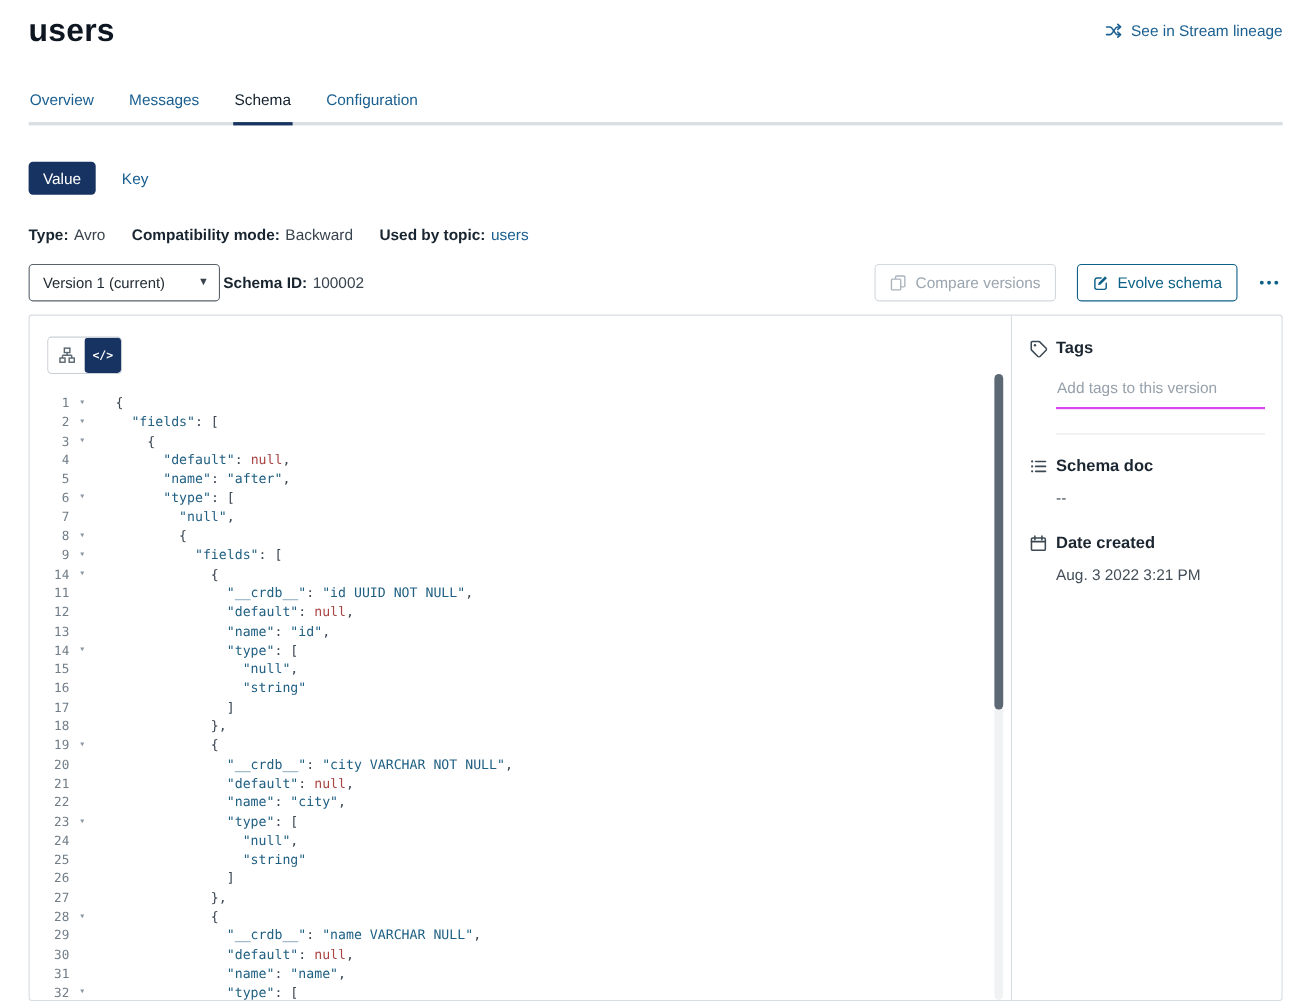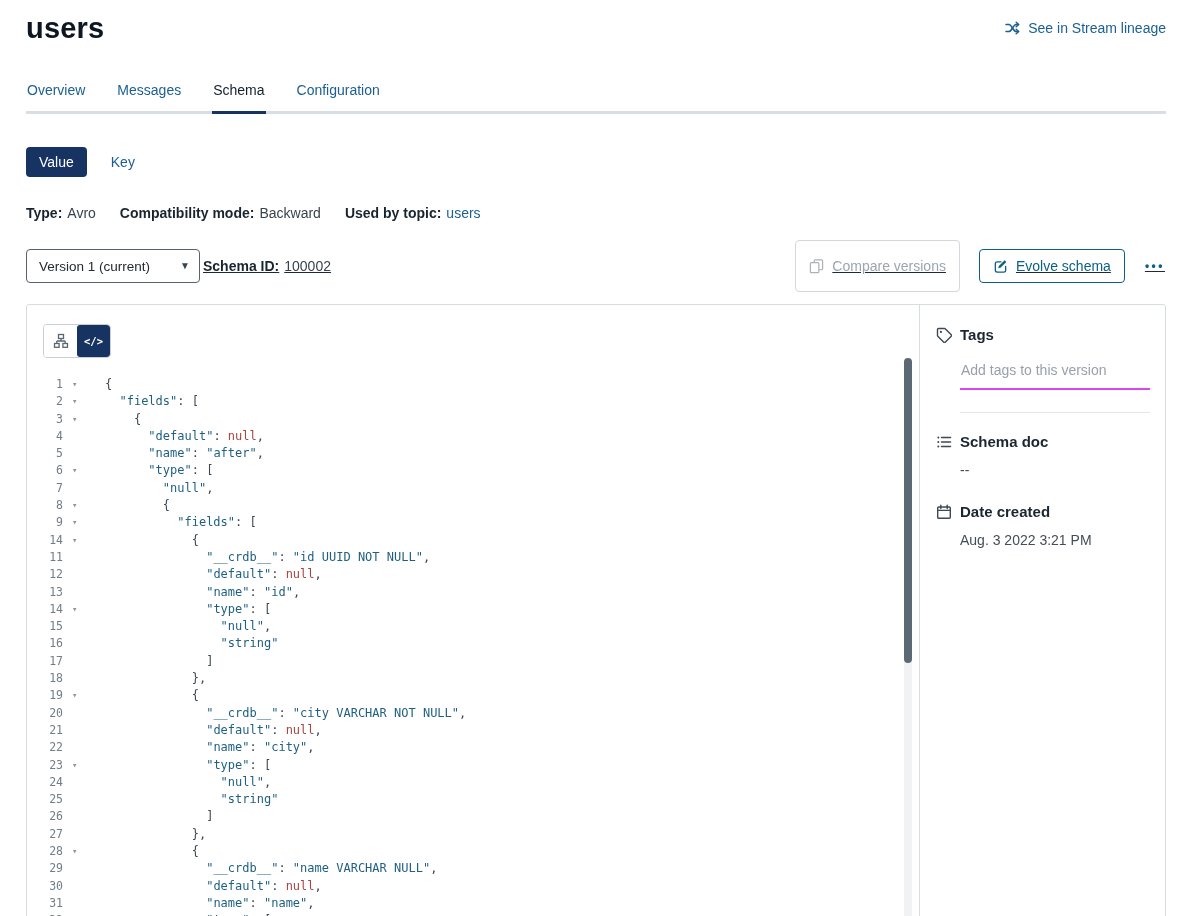--- a/index.html
+++ b/index.html
@@ -27,33 +27,33 @@
   .btn-value { background:#173361; color:#fff; border:none; border-radius:4px; font-size:14px; padding:7px 13px; font-family:inherit; cursor:pointer; }
   .btn-key { background:none; border:none; color:#1c6091; font-size:14px; padding:7px 2px; font-family:inherit; cursor:pointer; }
 
   
   .meta-row { margin-top:28px; display:flex; gap:24px; font-size:14px; align-items:center; }
   .meta b { font-weight:700; color:#18242f; }
   .meta .val { color:#39434d; margin-left:5px; }
   .meta .link { color:#1c6091; margin-left:5px; cursor:pointer; }
 
   
-  .version-row { margin-top:19px; display:flex; align-items:center;text-decoration:underline; }
+  .version-row { margin-top:19px; display:flex; align-items:center; }
   .select-wrap { position:relative; }
   .version-select {
     width:174px; height:34px; border:1px solid #59626b; border-radius:4px; background:#fff;
     font-size:13.5px; color:#222c35; padding:0 26px 0 12px;
     appearance:none; -webkit-appearance:none; font-family:inherit; cursor:pointer;
   }
   .chev { position:absolute; right:10px; top:50%; transform:translateY(-52%); color:#39434d; font-size:10px; pointer-events:none; }
   .schema-id { margin-left:3px; font-size:14px; }
   .schema-id b { font-weight:700; color:#18242f; }
   .schema-id .val { color:#39434d; margin-left:5px; }
   .vr-right { margin-left:auto; display:flex; align-items:center; gap:19px; }
-  .btn-compare { display:flex; align-items:center; gap:8px; height:52px; padding:0 13px; background:#fff;
+  .btn-compare { display:flex; align-items:center; gap:8px; height:34px; padding:0 13px; background:#fff;
     border:1px solid #d3d8dd; border-radius:4px; color:#9ba5af; font-size:14px; font-family:inherit; }
   .btn-evolve { display:flex; align-items:center; gap:8px; height:34px; padding:0 13px; background:#fff;
     border:1px solid #0d6186; border-radius:4px; color:#0d6186; font-size:14px; font-weight:500; font-family:inherit; cursor:pointer; }
   .btn-more { background:none; border:none; color:#0d6186; font-size:12px; font-weight:700; letter-spacing:2.5px; padding:0 1px; cursor:pointer; }
 
   
   .panel { margin-top:12px; display:flex; border:1px solid #d7dce1; border-radius:3px; height:624px; overflow:hidden; }
   .code-col { flex:1; position:relative; min-width:0; overflow:hidden; }
   .view-toggle { display:inline-flex; margin:19px 0 0 16px; border:1px solid #c9cfd5; border-radius:4px; overflow:hidden; }
   .tb-btn { width:33px; height:32px; display:flex; align-items:center; justify-content:center; background:#fff; border:none; padding:0; cursor:pointer; }

